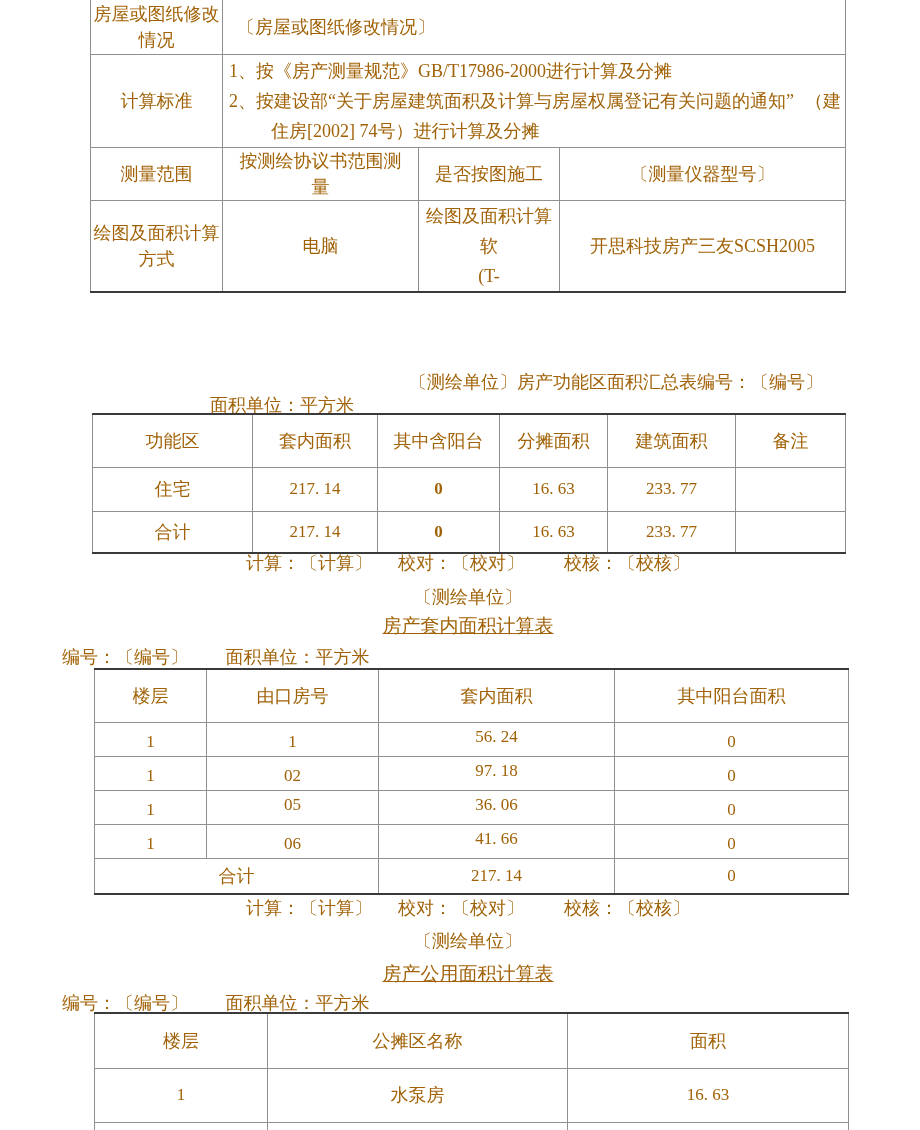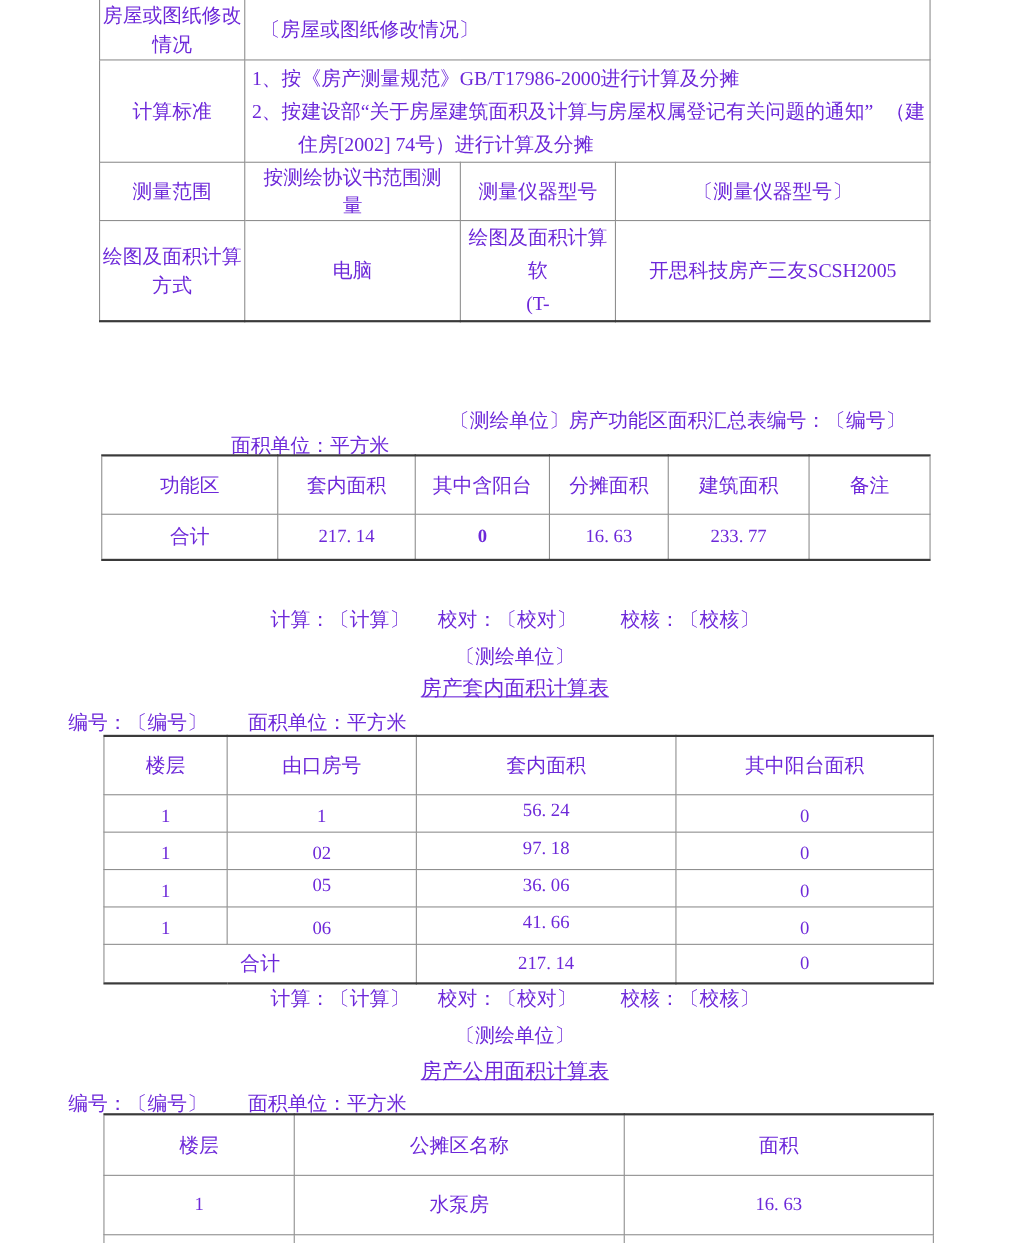--- a/index.html
+++ b/index.html
@@ -2,21 +2,21 @@
 <html><head>
 <meta charset="utf-8">
 <style>
   html,body{margin:0;padding:0;background:#ffffff;}
   .doc{
     position:relative;
     width:920px;height:1130px;
     background:#ffffff;
     overflow:hidden;
     font-family:"Liberation Serif","DejaVu Serif",serif;
-    color:#6d28d9;
+    color:#a16207;
     font-size:18px;
   }
   .abs{position:absolute;}
   table.t{border-collapse:collapse;table-layout:fixed;}
   table.t td{border:1px solid #8f8f8f;padding:0;vertical-align:middle;overflow:hidden;}
   table.t{border:1px solid #5a5a5a;}
   .bb2{border-bottom:2px solid #3a3a3a !important;}
   .bt2{border-top:2px solid #3a3a3a !important;}
   .no-top{border-top:none !important;}
   .no-top td{border-top:none !important;}
@@ -65,21 +65,21 @@
         <div class="flexline">
           <span>2、按建设部“关于房屋建筑面积及计算与房屋权属登记有关问题的通知”</span>
           <span>（建</span>
         </div>
         <div class="indent">住房[2002] 74号）进行计算及分摊</div>
       </td>
     </tr>
     <tr style="height:52px">
       <td class="c">测量范围</td>
       <td class="c lh26" style="padding:0 10px;">按测绘协议书范围测量</td>
-      <td class="c">测量仪器型号</td>
+      <td class="c">是否按图施工</td>
       <td class="c">〔测量仪器型号〕</td>
     </tr>
     <tr style="height:71px">
       <td class="c lh26">绘图及面积计算方式</td>
       <td class="c">电脑</td>
       <td class="c lh30">
         <div>绘图及面积计算软</div>
         <div>(T-</div>
       </td>
       <td class="c">开思科技房产三友SCSH2005</td>
@@ -101,20 +101,28 @@
       </colgroup>
     <tbody>
         <tr style="height:53px">
       <td class="c">功能区</td>
       <td class="c">套内面积</td>
       <td class="c">其中含阳台</td>
       <td class="c">分摊面积</td>
       <td class="c">建筑面积</td>
       <td class="c">备注</td>
     </tr>
+    <tr style="height:44px">
+      <td class="c">住宅</td>
+      <td class="c num">217. 14</td>
+      <td class="c num b">0</td>
+      <td class="c num">16. 63</td>
+      <td class="c num">233. 77</td>
+      <td></td>
+    </tr>
     <tr style="height:42px">
       <td class="c">合计</td>
       <td class="c num">217. 14</td>
       <td class="c num b">0</td>
       <td class="c num">16. 63</td>
       <td class="c num">233. 77</td>
       <td></td>
     </tr>
   </tbody>
     </table>

